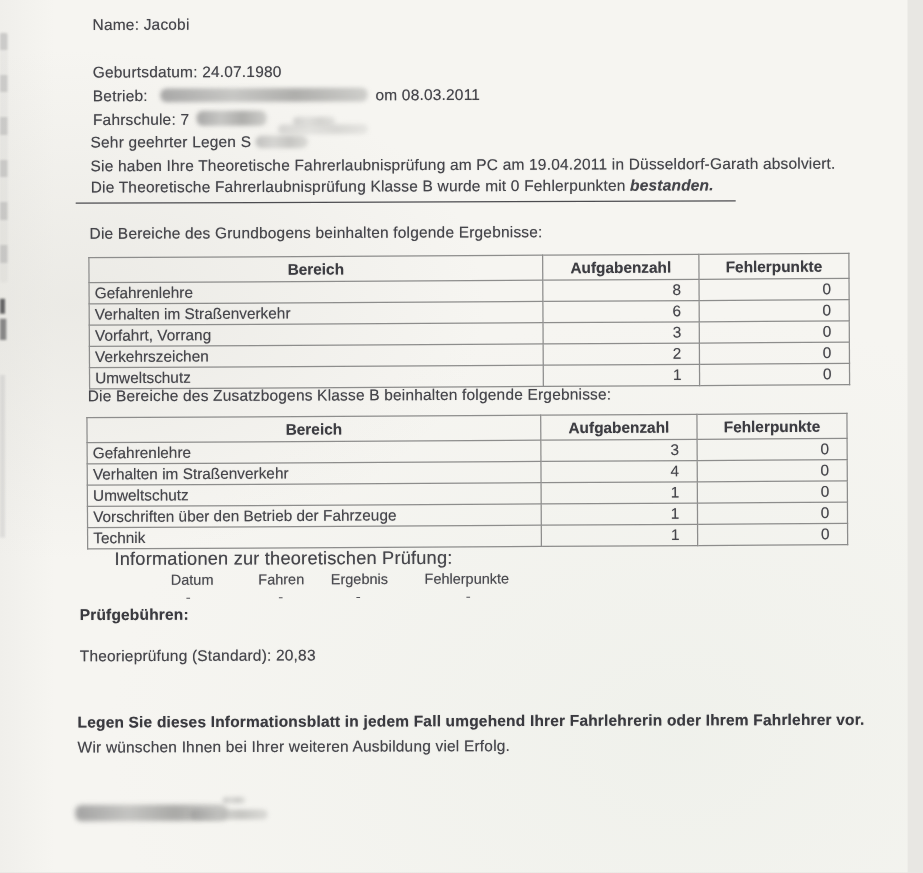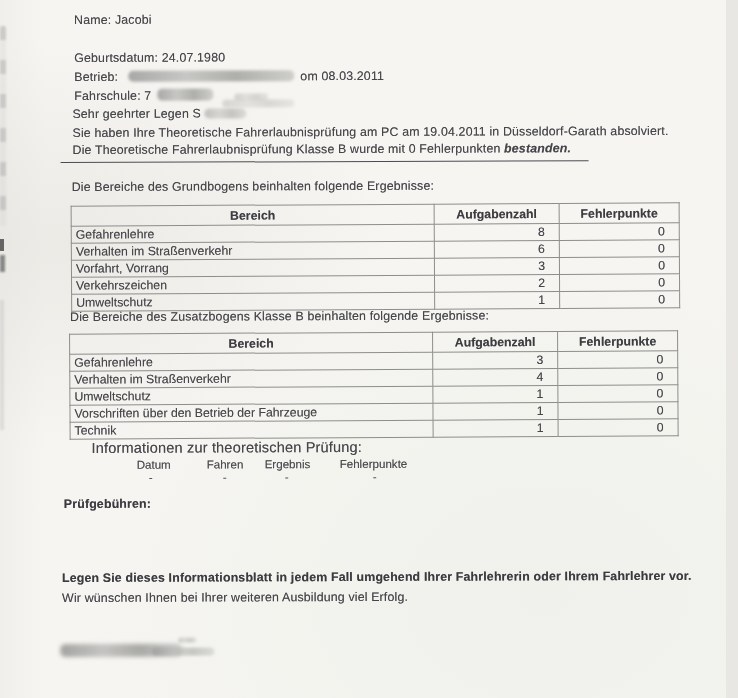--- a/index.html
+++ b/index.html
@@ -195,21 +195,22 @@
     <div class="txt" style="left:48px;top:438px;font-size:14.6px;margin-left:42px;">Informationen zur theoretischen Prüfung:</div>
     <div class="info-label" style="left:135px;top:457px;">Datum</div>
     <div class="info-label" style="left:205px;top:457px;">Fahren</div>
     <div class="info-label" style="left:263px;top:457px;">Ergebnis</div>
     <div class="info-label" style="left:338px;top:457px;">Fehlerpunkte</div>
     <div class="dash" style="left:147px;top:470px;">-</div>
     <div class="dash" style="left:221px;top:470px;">-</div>
     <div class="dash" style="left:283px;top:470px;">-</div>
     <div class="dash" style="left:371px;top:470px;">-</div>
 
-    <div class="txt bold" style="left:62px;top:494px;text-align:center;">Prüfgebühren:</div>
+    <div class="txt bold" style="left:62px;top:482px;text-align:center;">Prüfgebühren:</div>
+    <div class="txt" style="left:62px;top:515px;">Theorieprüfung (Standard): 20,83</div>
 
     <div class="txt bold" style="left:60px;top:568px;">Legen Sie dieses Informationsblatt in jedem Fall umgehend Ihrer Fahrlehrerin oder Ihrem Fahrlehrer vor.</div>
     <div class="txt" style="left:60px;top:588px;">Wir wünschen Ihnen bei Ihrer weiteren Ausbildung viel Erfolg.</div>
 
     <span class="smudge abs" style="left:58px;top:643px;width:122px;height:13px;opacity:0.8;filter:blur(2.2px);"></span>
     <span class="smudge abs" style="left:150px;top:647px;width:62px;height:8px;opacity:0.5;"></span>
     <span class="smudge abs" style="left:176px;top:637px;width:18px;height:5px;opacity:0.45;"></span>
 
   </div>
 </div>

